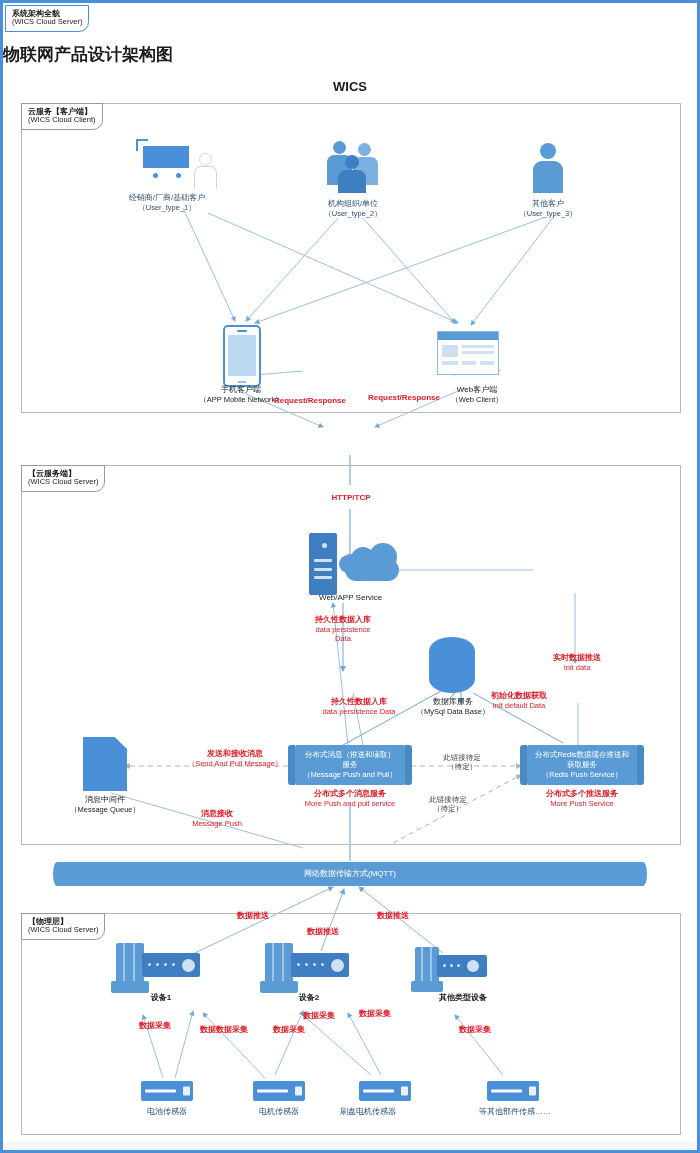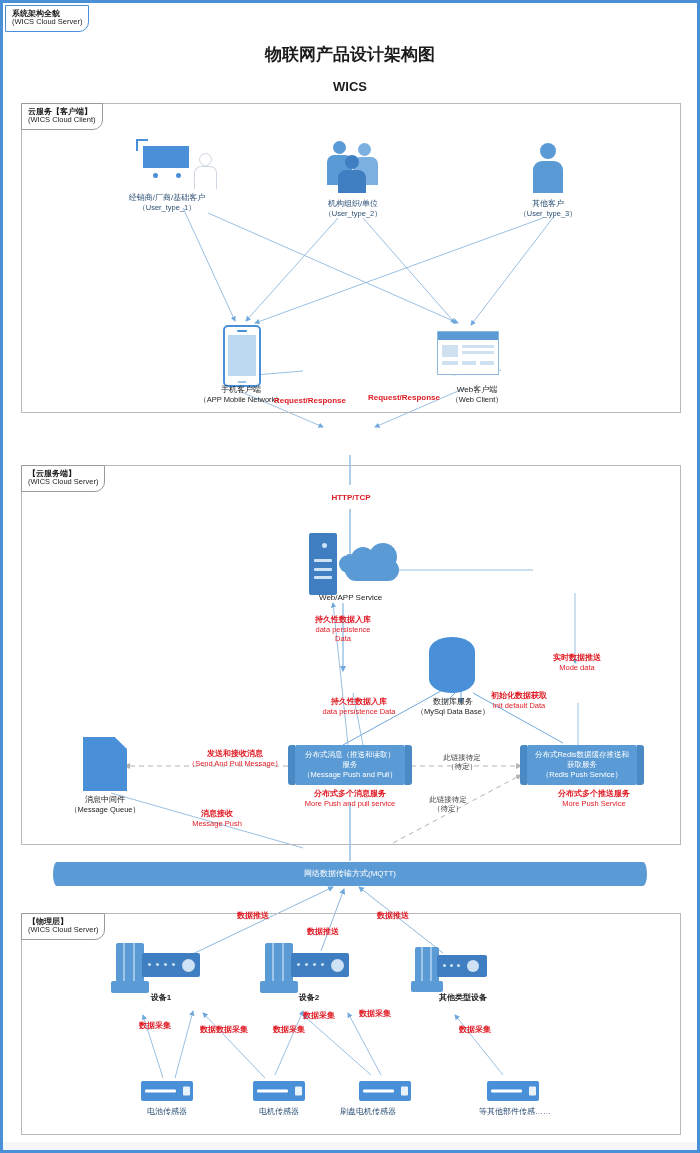--- a/index.html
+++ b/index.html
@@ -11,21 +11,21 @@
 
   
   .frame{position:absolute;border:1px solid #b9b9b9;background:transparent;box-sizing:border-box;}
   .tab{position:absolute;border:1px solid #9a9a9a;background:#fff;padding:3px 6px 4px 6px;
        line-height:1.15;box-sizing:border-box;z-index:6;border-bottom-right-radius:10px;}
   .tab .cn{font-size:8px;font-weight:bold;color:#1a1a1a;white-space:nowrap;}
   .tab .en{font-size:7.5px;color:#1a1a1a;white-space:nowrap;}
   .tab.top{border-color:#4a90d9;}
 
   
-  .title{position:absolute;width:100%;text-align:center;font-size:17px;font-weight:bold;color:#1b1b1b;}
+  .title{position:absolute;width:100%;text-align:left;font-size:17px;font-weight:bold;color:#1b1b1b;}
   .subtitle{position:absolute;width:100%;text-align:center;font-size:13px;font-weight:bold;color:#1b1b1b;}
 
   
   .lbl{position:absolute;text-align:center;line-height:1.25;white-space:nowrap;}
   .lbl .cn{font-size:8px;color:#2c4f73;}
   .lbl .en{font-size:7.5px;color:#2c4f73;}
   .lbl.dark .cn,.lbl.dark .en{color:#222;}
   .red{position:absolute;text-align:center;line-height:1.2;white-space:nowrap;color:#e01b24;}
   .red .cn{font-size:8px;font-weight:bold;}
   .red .en{font-size:7.5px;}
@@ -307,21 +307,21 @@
     </div>
 
     <div class="cyl" style="left:426px;top:634px;width:46px;height:56px;"></div>
     <div class="lbl dark" style="left:398px;top:694px;width:104px;">
       <div class="cn">数据库服务</div>
       <div class="en">（MySql Data Base）</div>
     </div>
 
     <div class="red" style="left:526px;top:650px;width:96px;">
       <div class="cn">实时数据推送</div>
-      <div class="en">Mode data</div>
+      <div class="en">Init data</div>
     </div>
 
     <div class="red" style="left:470px;top:688px;width:92px;">
       <div class="cn">初始化数据获取</div>
       <div class="en">Init default Data</div>
     </div>
 
     <div class="red" style="left:296px;top:694px;width:120px;">
       <div class="cn">持久性数据入库</div>
       <div class="en">data persistence Data</div>
@@ -352,21 +352,21 @@
     <div class="red" style="left:288px;top:786px;width:118px;">
       <div class="cn">分布式多个消息服务</div>
       <div class="en">More Push and pull service</div>
     </div>
 
     <div class="ribbon" style="left:524px;top:742px;width:110px;height:40px;">
       <div class="cn">分布式Redis数据缓存推送和</div>
       <div class="cn">获取服务</div>
       <div class="en">（Redis Push Service）</div>
     </div>
-    <div class="red" style="left:532px;top:786px;width:118px;">
+    <div class="red" style="left:520px;top:786px;width:118px;">
       <div class="cn">分布式多个推送服务</div>
       <div class="en">More Push Service</div>
     </div>
 
     <div class="gray" style="left:414px;top:750px;width:90px;">
       <div class="cn">此链接待定</div>
       <div class="cn">（待定）</div>
     </div>
     <div class="gray" style="left:400px;top:792px;width:90px;">
       <div class="cn">此链接待定</div>

